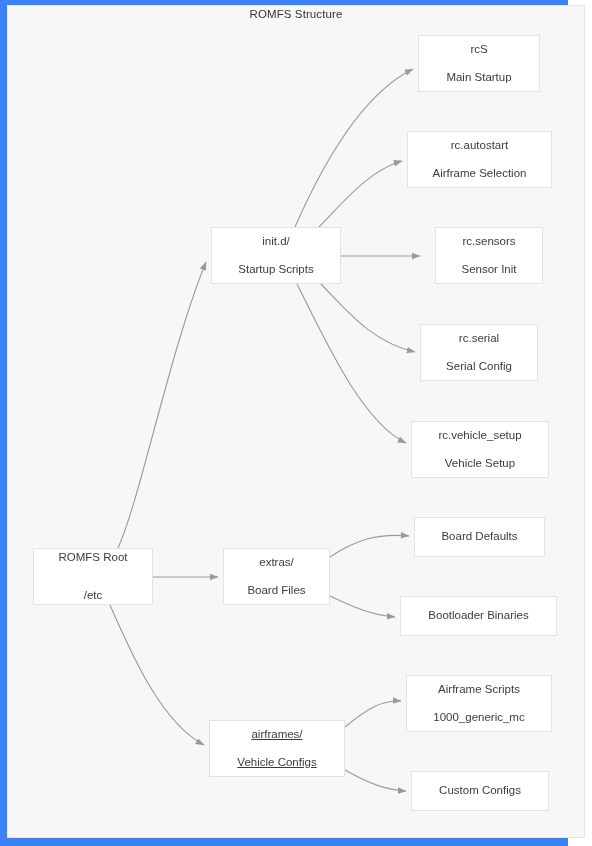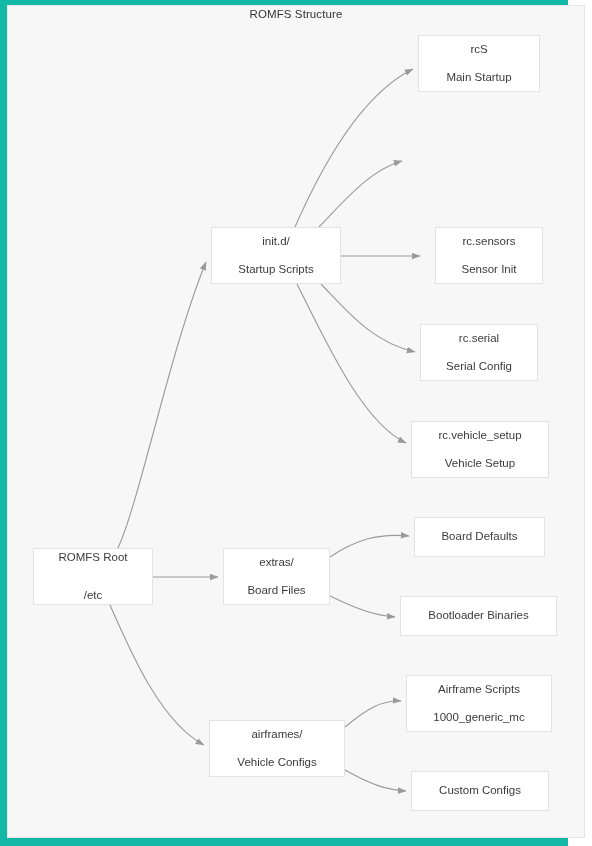--- a/index.html
+++ b/index.html
@@ -9,21 +9,21 @@
     width: 592px;
     height: 846px;
     overflow: hidden;
     font-family: "Liberation Sans", sans-serif;
   }
 
   #diagram-root {
     position: relative;
     width: 568px;
     height: 846px;
-    background: #14b8a6;
+    background: #3b82f6;
   }
 
   
   .cluster {
     position: absolute;
     left: 7px;
     top: 5px;
     width: 578px;
     height: 833px;
     background: #f7f7f7;
@@ -122,30 +122,34 @@
   <div class="node" style="left:211px; top:227px; width:130px; height:57px;">
     <span class="l1">init.d/</span>
     <span class="l2">Startup Scripts</span>
   </div>
 
   <div class="node" style="left:223px; top:548px; width:107px; height:57px;">
     <span class="l1">extras/</span>
     <span class="l2">Board Files</span>
   </div>
 
-  <div class="node" style="left:209px; top:720px; width:136px; height:57px;">
+  <div class="node" style="left:209px; top:720px; width:136px; height:57px;text-decoration:underline;">
     <span class="l1">airframes/</span>
     <span class="l2">Vehicle Configs</span>
   </div>
 
   <div class="node" style="left:418px; top:35px; width:122px; height:57px;">
     <span class="l1">rcS</span>
     <span class="l2">Main Startup</span>
   </div>
 
+  <div class="node" style="left:407px; top:131px; width:145px; height:57px;">
+    <span class="l1">rc.autostart</span>
+    <span class="l2">Airframe Selection</span>
+  </div>
 
   <div class="node" style="left:435px; top:227px; width:108px; height:57px;">
     <span class="l1">rc.sensors</span>
     <span class="l2">Sensor Init</span>
   </div>
 
   <div class="node" style="left:420px; top:324px; width:118px; height:57px;">
     <span class="l1">rc.serial</span>
     <span class="l2">Serial Config</span>
   </div>

